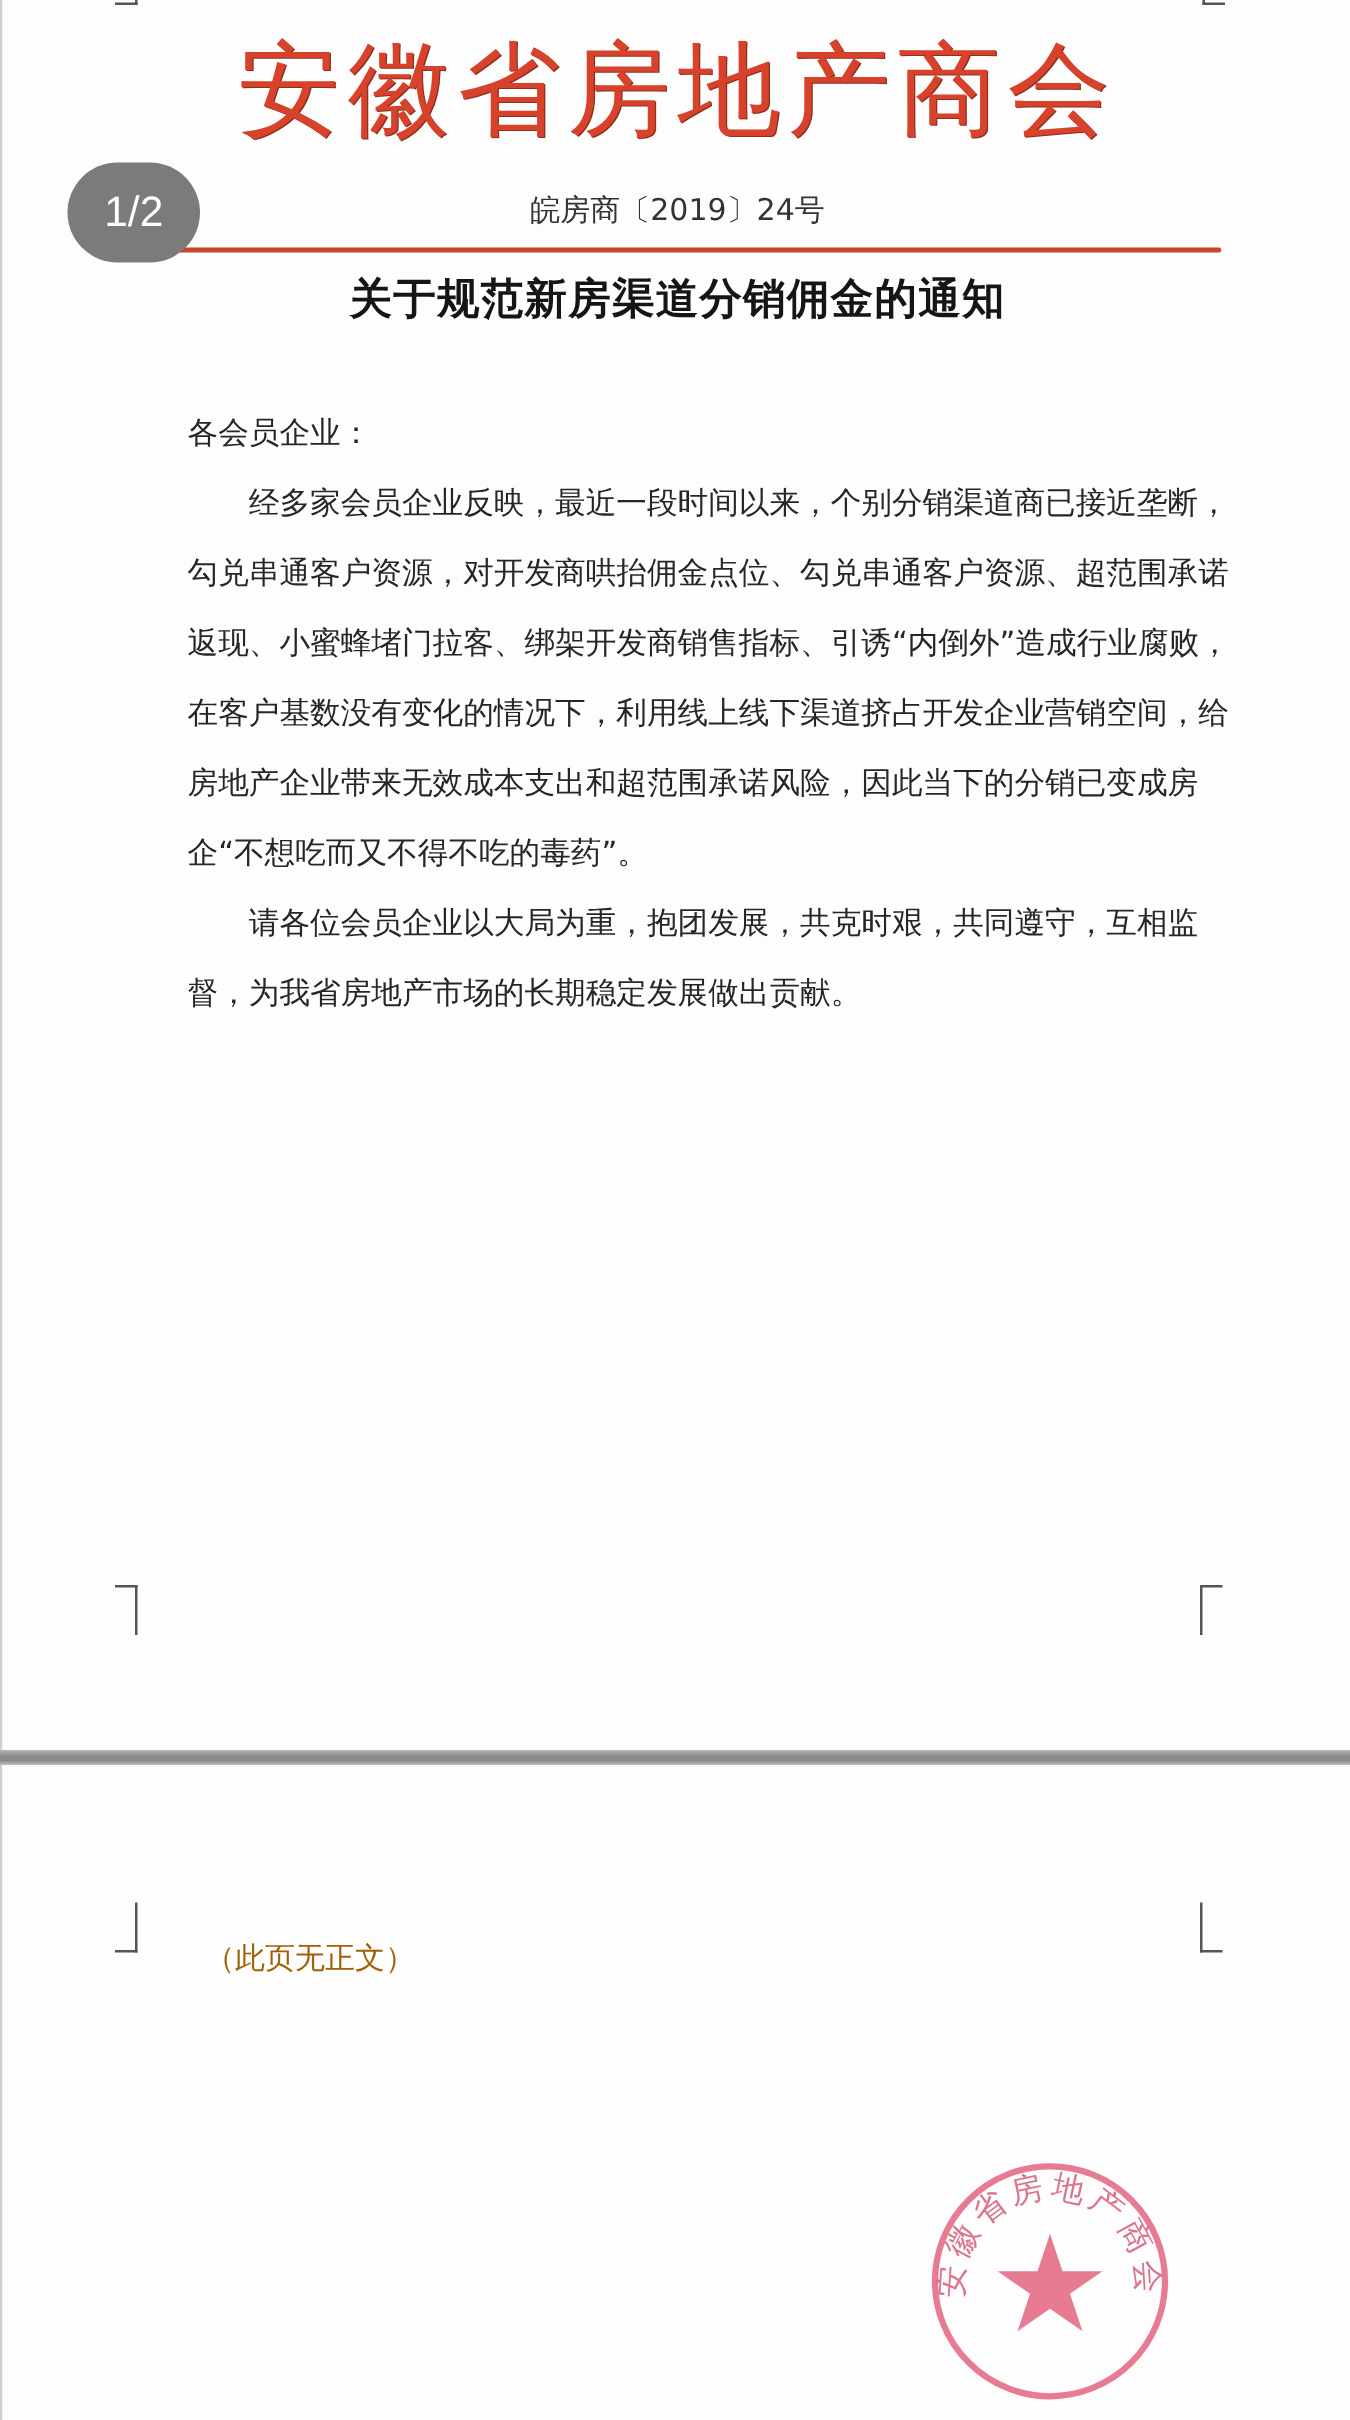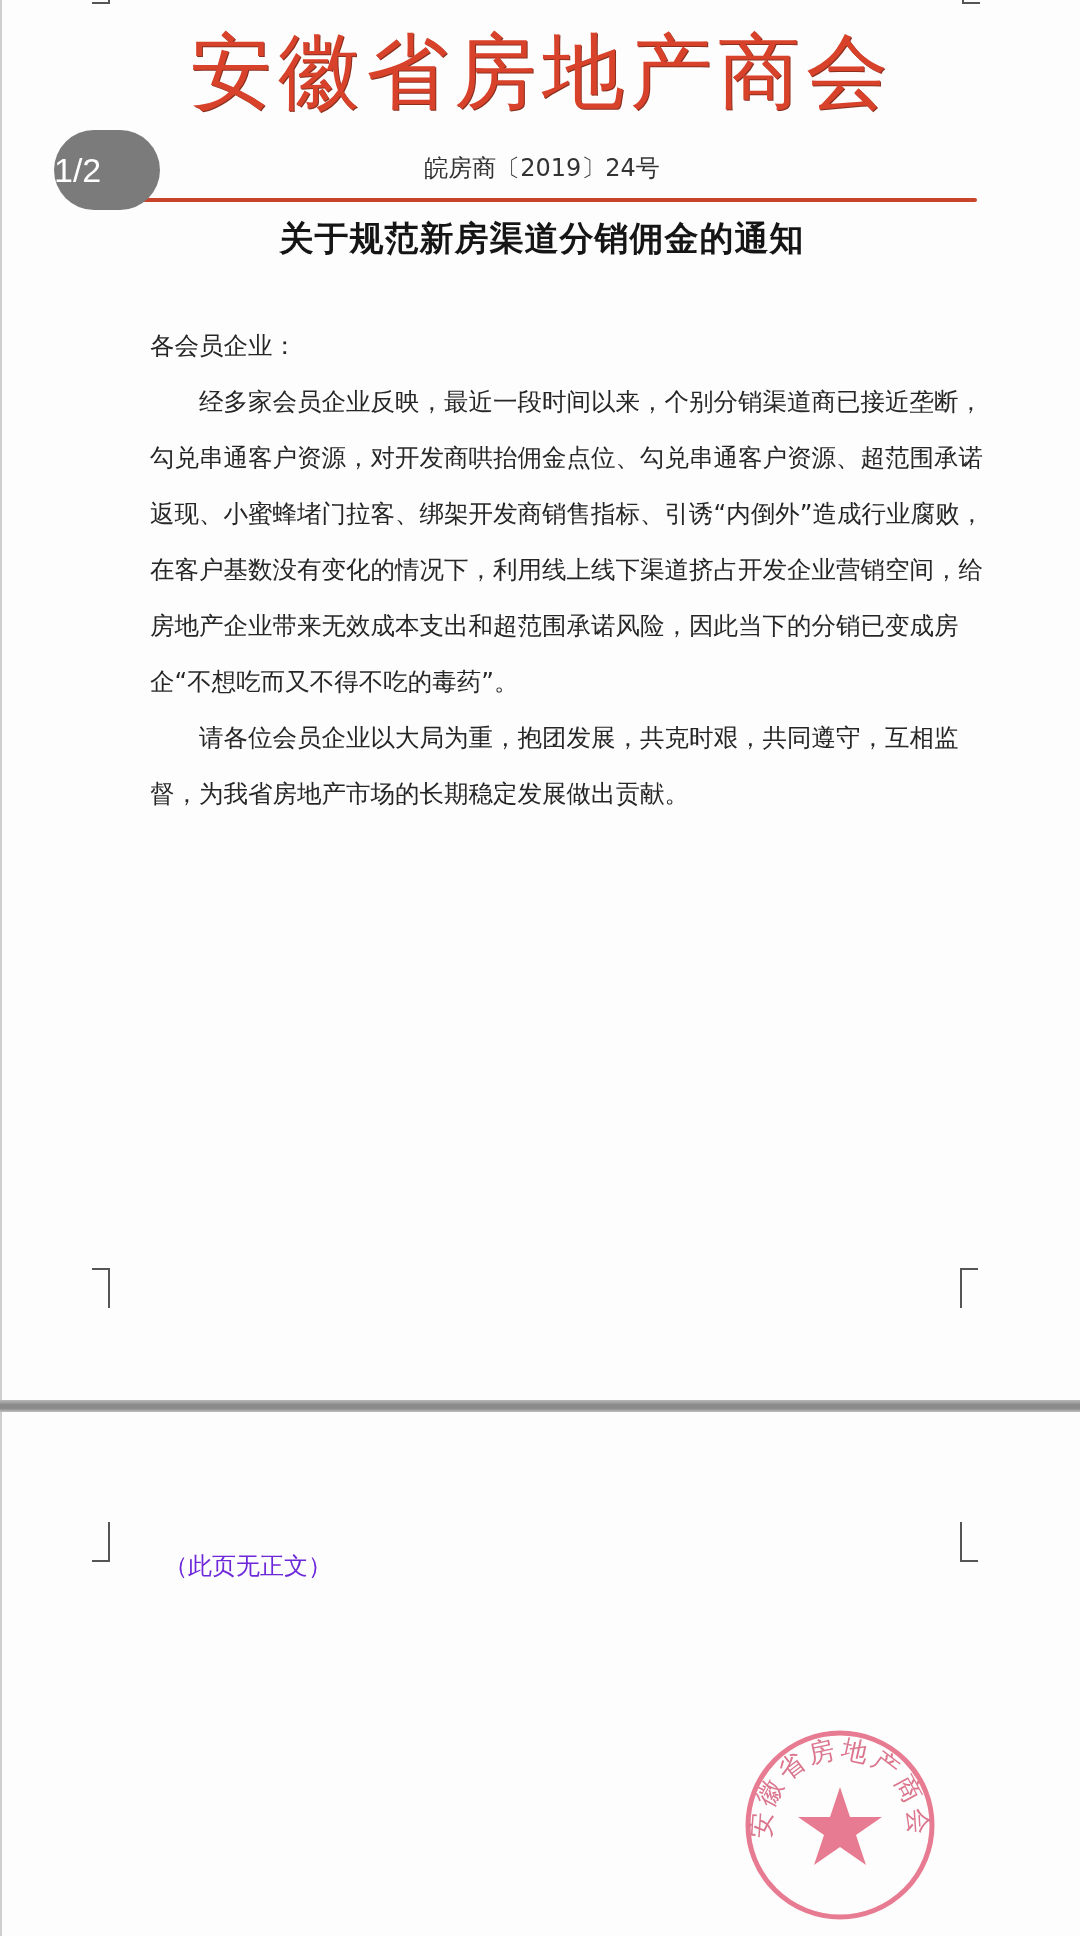--- a/index.html
+++ b/index.html
@@ -34,29 +34,29 @@
     position: absolute; left: 0; width: 1080px; top: 152px; text-align: center;
     font-size: 24px; color: #333;
   }
   .red-rule { position: absolute; left: 140px; width: 835px; top: 198px; height: 4px; background: #c8452c; border-radius: 2px; }
   .notice-title {
     position: absolute; left: 0; width: 1080px; top: 216px; text-align: center;
     font-size: 34px; font-weight: bold; color: #151515; letter-spacing: 1px;
   }
   .page-badge {
     position: absolute; left: 54px; top: 130px; width: 106px; height: 80px; border-radius: 40px;
-    background: #7b7b7b; color: #fff; font-size: 34px; text-align: left; line-height: 80px;
+    background: #7b7b7b; color: #fff; font-size: 34px; text-align: center; line-height: 80px;
     font-family: "Liberation Sans", sans-serif;
   }
   .body-text { position: absolute; left: 122px; width: 836px; top: 318px; font-size: 24.5px; line-height: 56px; color: #262626; margin-left: 26px; }
   .body-text p { margin: 0; }
   .salutation { margin: 0; }
   .para { text-indent: 2em; }
 
-  .no-body { position: absolute; left: 162px; top: 138px; font-size: 24px; color: #6d28d9; }
+  .no-body { position: absolute; left: 162px; top: 138px; font-size: 24px; color: #a16207; }
   .date-line { position: absolute; left: 684px; top: 349px; font-size: 25px; color: #222; letter-spacing: 2px; z-index: 2; }
   .seal { position: absolute; left: 740px; top: 1725px; width: 200px; height: 200px; z-index: 3; opacity: 0.75; }
 </style>
 </head>
 <body>
 
 <div class="left-edge"></div>
 
 <div class="page page1">
   <div class="corner c-tl-top"></div>

